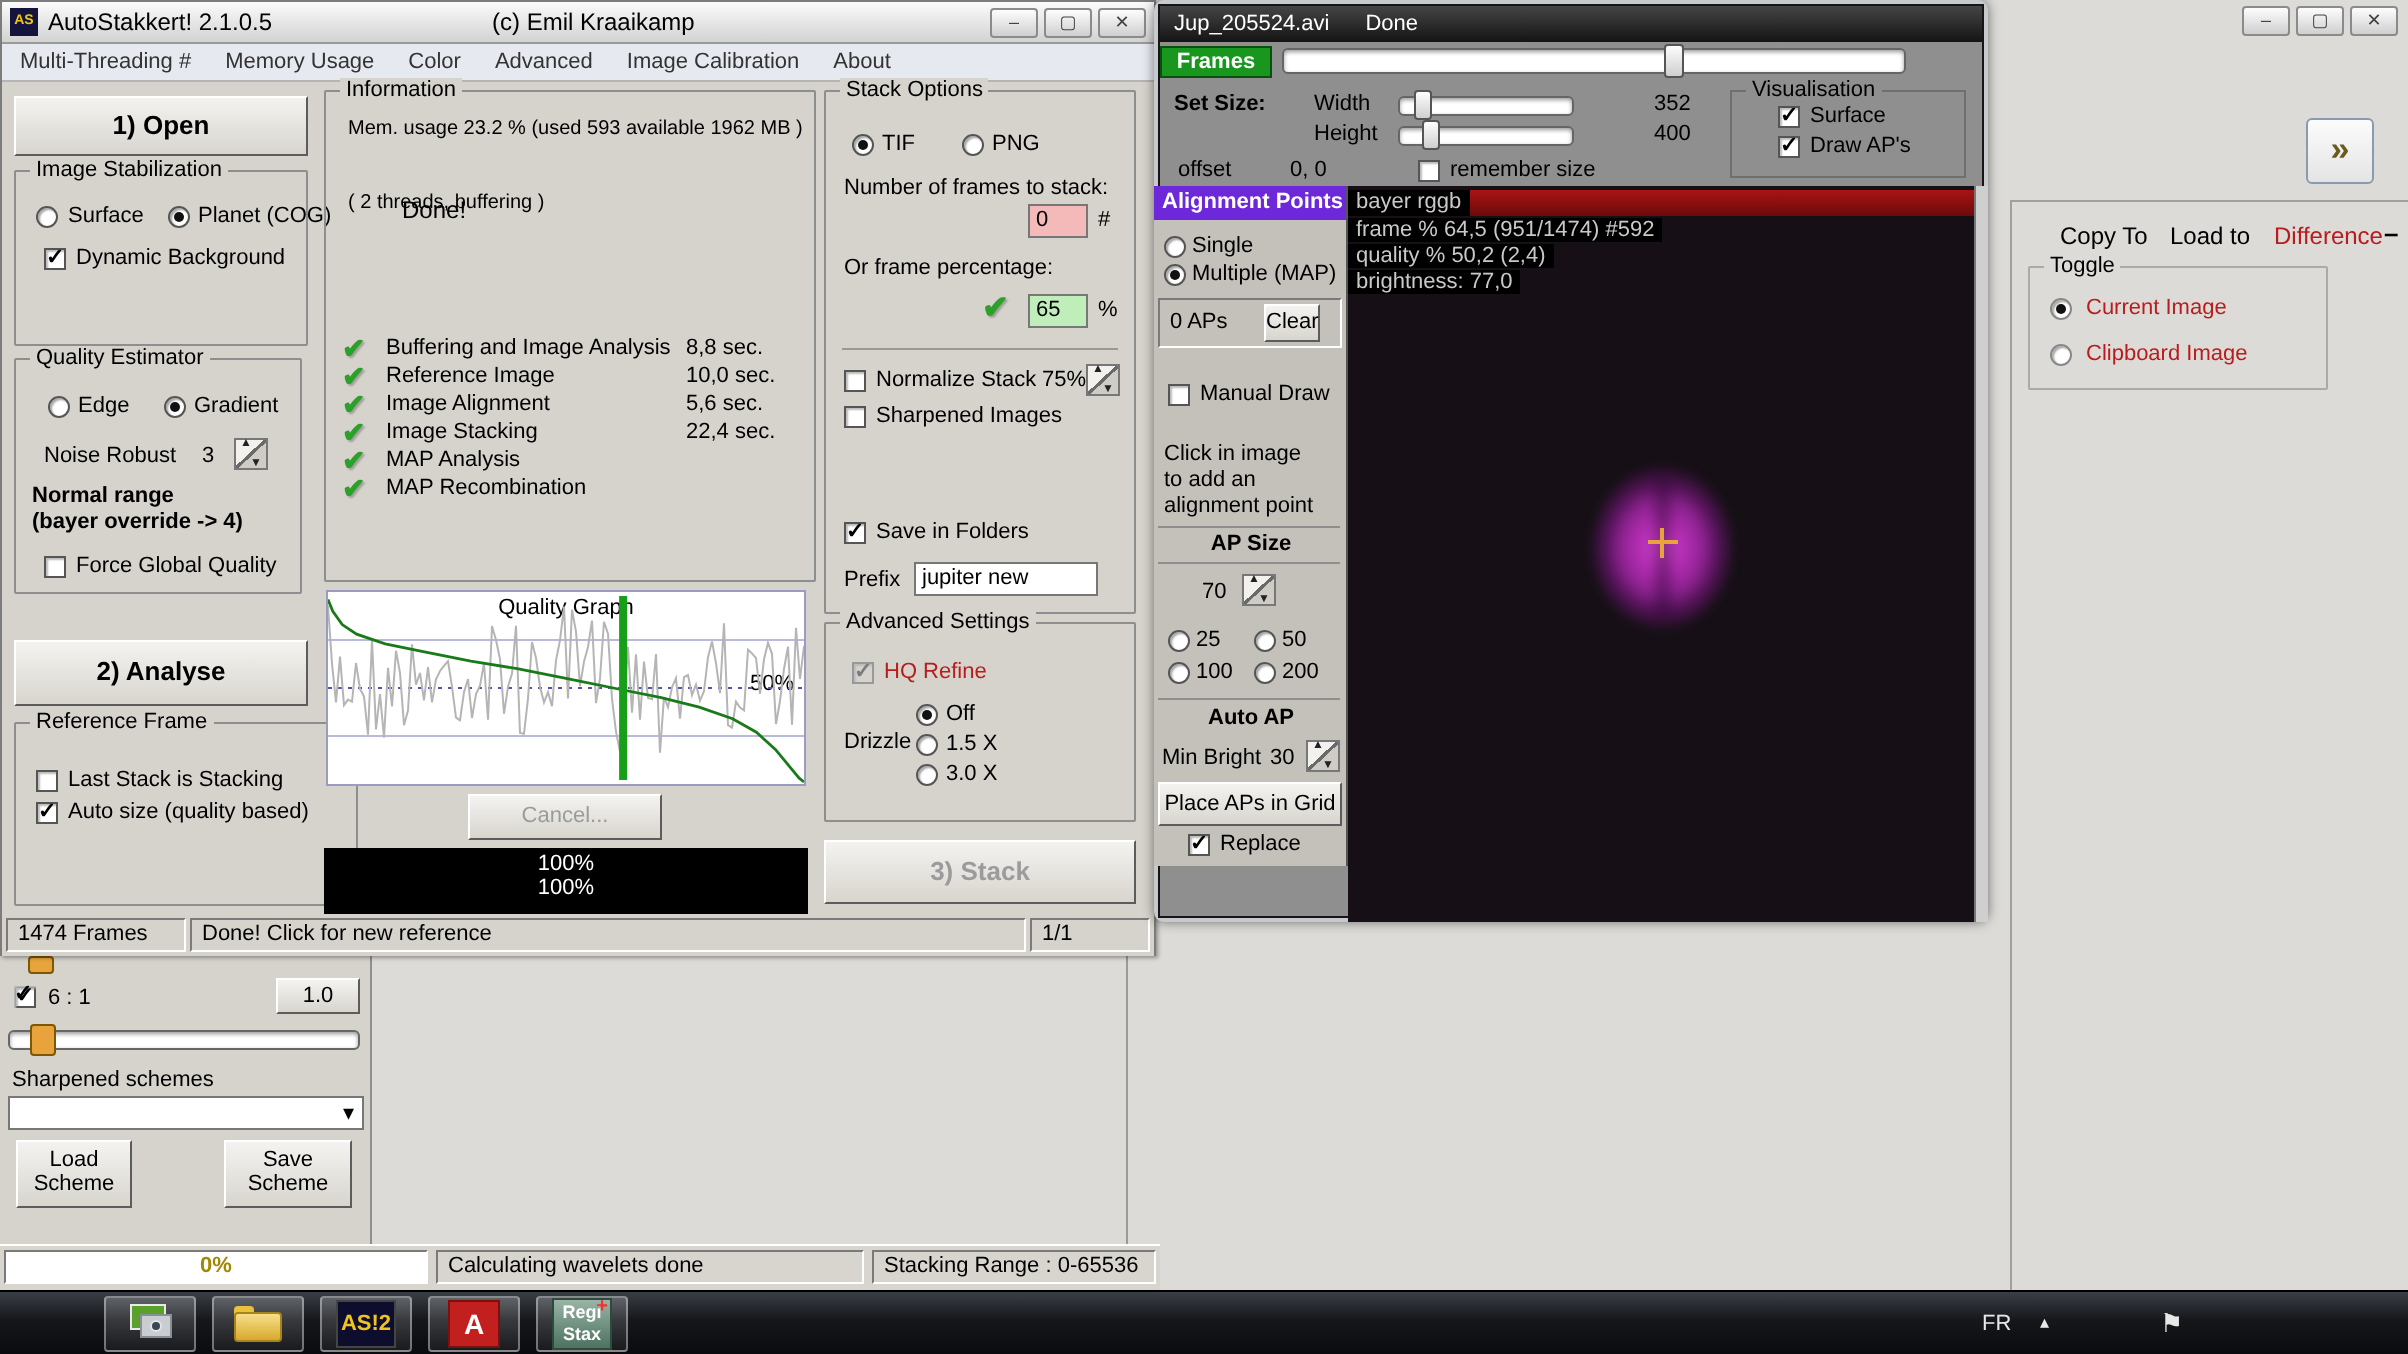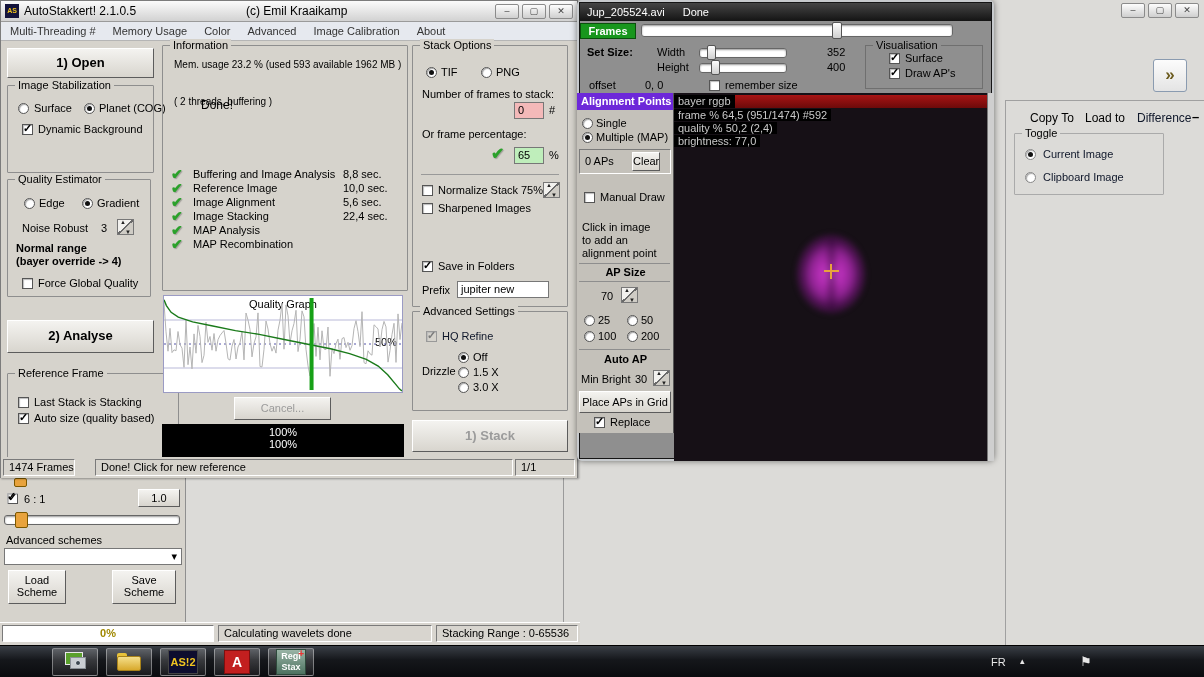--- a/index.html
+++ b/index.html
@@ -29,21 +29,21 @@
 
   .rb { position:absolute; width:11px; height:11px; border-radius:50%; background:#fff;
         border:1px solid #555; box-shadow:inset 1px 1px 1px #aaa; }
   .rb.sel::after { content:""; position:absolute; left:2px; top:2px; width:5px; height:5px; border-radius:50%; background:#111; }
   .cb { position:absolute; width:11px; height:11px; background:#fff; border:1px solid #555; box-shadow:inset 1px 1px 1px #bbb; }
   .cb.checked::after { content:"✓"; position:absolute; left:0px; top:-3px; font-size:11px; font-weight:bold; color:#000; }
   .cb.dis { background:#d6d3cc; }
   .cb.dis::after { color:#7c7c7c; }
   .lbl { position:absolute; white-space:nowrap; }
   .bold { font-weight:bold; }
-  .gray { color:#0f172a; }
+  .gray { color:#b91c1c; }
 
   .spin { position:absolute; width:17px; height:16px; border:1px solid #777; background:
           linear-gradient(to bottom right,#f2f1ee 46%,#6a6a6a 46% 54%,#cfccc5 54%); }
   .spin i { position:absolute; font-style:normal; font-size:6px; color:#222; }
   .spin .u { top:-1px; left:2px; } .spin .d { bottom:-1px; right:2px; }
 
   .check-green { color:#2ba12b; font-weight:bold; font-size:14px; text-shadow:1px 1px 1px rgba(0,0,0,.25); }
 
   
   #viewer { position:absolute; left:577px; top:0; width:417px; height:461px;
@@ -120,21 +120,21 @@
   </div>
 
   <div class="abs" style="left:0;top:477px;width:186px;height:145px;background:#d6d3cc;border-right:1px solid #8f8f8f;">
     <div class="vhandle" style="left:14px;top:1px;width:13px;height:9px;background:#e8a33d;border-color:#7c5800;"></div>
     <span class="cb checked" style="left:7px;top:16px;"></span>
     <span class="cb checked" style="left:7px;top:16px;border:none;background:transparent;color:#c87800;"></span>
     <span class="lbl" style="left:24px;top:16px;">6 : 1</span>
     <div class="btn3d abs" style="left:138px;top:12px;width:42px;height:18px;line-height:16px;">1.0</div>
     <div class="vslider" style="left:4px;top:38px;width:176px;height:10px;"></div>
     <div class="vhandle" style="left:15px;top:35px;width:13px;height:16px;background:#e8a33d;border-color:#7c5800;"></div>
-    <span class="lbl" style="left:6px;top:57px;">Advanced schemes</span>
+    <span class="lbl" style="left:6px;top:57px;">Sharpened schemes</span>
     <div class="abs" style="left:4px;top:71px;width:178px;height:17px;background:#fff;border:1px solid #777;">
       <span class="lbl" style="right:4px;top:1px;">▾</span>
     </div>
     <div class="btn3d abs" style="left:8px;top:93px;width:58px;height:34px;padding-top:3px;">Load Scheme</div>
     <div class="btn3d abs" style="left:112px;top:93px;width:64px;height:34px;padding-top:3px;">Save Scheme</div>
   </div>
 
   <div class="abs" style="left:0;top:622px;width:580px;height:23px;background:#d8d5cf;border-top:1px solid #fff;">
     <div class="sb-cell" style="left:2px;top:2px;width:212px;background:#fff;text-align:center;font-weight:bold;color:#a08800;">0%</div>
     <div class="sb-cell" style="left:218px;top:2px;width:214px;">Calculating wavelets done</div>
@@ -185,21 +185,21 @@
           <i class="d">▼</i>
         </span>
       <span class="lbl bold" style="left:8px;top:62px;">Normal range</span>
       <span class="lbl bold" style="left:8px;top:75px;">(bayer override -&gt; 4)</span>
       <span class="cb" style="left:14px;top:98px;"></span>
       <span class="lbl" style="left:30px;top:97px;">Force Global Quality</span>
     </div>
 
     <div class="btn3d abs bold" style="left:6px;top:319px;width:147px;height:33px;font-size:13px;line-height:30px;">2) Analyse</div>
 
-    <div class="groupbox" style="left:6px;top:360px;width:172px;height:92px;margin-top:12px;">
+    <div class="groupbox" style="left:6px;top:360px;width:172px;height:92px;">
       <span class="gb-label">Reference Frame</span>
       <span class="cb" style="left:10px;top:23px;"></span>
       <span class="lbl" style="left:26px;top:22px;">Last Stack is Stacking</span>
       <span class="cb checked" style="left:10px;top:39px;"></span>
       <span class="lbl" style="left:26px;top:38px;">Auto size (quality based)</span>
     </div>
 
     <div class="groupbox" style="left:161px;top:44px;width:246px;height:246px;">
       <span class="gb-label">Information</span>
       <span class="lbl" style="left:11px;top:13px;font-size:10px;">Mem. usage 23.2 %  (used 593 available 1962 MB )</span>
@@ -292,24 +292,24 @@
       <span class="lbl gray" style="left:29px;top:18px;">HQ Refine</span>
       <span class="lbl" style="left:9px;top:53px;">Drizzle</span>
       <span class="rb sel" style="left:45px;top:40px;"></span>
       <span class="lbl" style="left:60px;top:39px;">Off</span>
       <span class="rb" style="left:45px;top:55px;"></span>
       <span class="lbl" style="left:60px;top:54px;">1.5 X</span>
       <span class="rb" style="left:45px;top:70px;"></span>
       <span class="lbl" style="left:60px;top:69px;">3.0 X</span>
     </div>
 
-    <div class="btn3d abs bold" style="left:411px;top:419px;width:156px;height:32px;font-size:13px;line-height:29px;color:#9b9b9b;">1) Stack</div>
+    <div class="btn3d abs bold" style="left:411px;top:419px;width:156px;height:32px;font-size:13px;line-height:29px;color:#9b9b9b;">3) Stack</div>
 
     <div class="abs" style="left:0;top:456px;width:576px;height:21px;background:#d6d3cc;">
-      <div class="sb-cell" style="left:2px;top:2px;width:72px;">1474 Frames</div>
+      <div class="sb-cell" style="left:2px;top:2px;width:90px;">1474 Frames</div>
       <div class="sb-cell" style="left:94px;top:2px;width:418px;">Done! Click for new reference</div>
       <div class="sb-cell" style="left:514px;top:2px;width:60px;">1/1</div>
     </div>
   </div>
 
   <div id="viewer">
     <div id="viewer-inner">
       <div id="viewer-title">
         <span>Jup_205524.avi</span>
         <span>Done</span>

